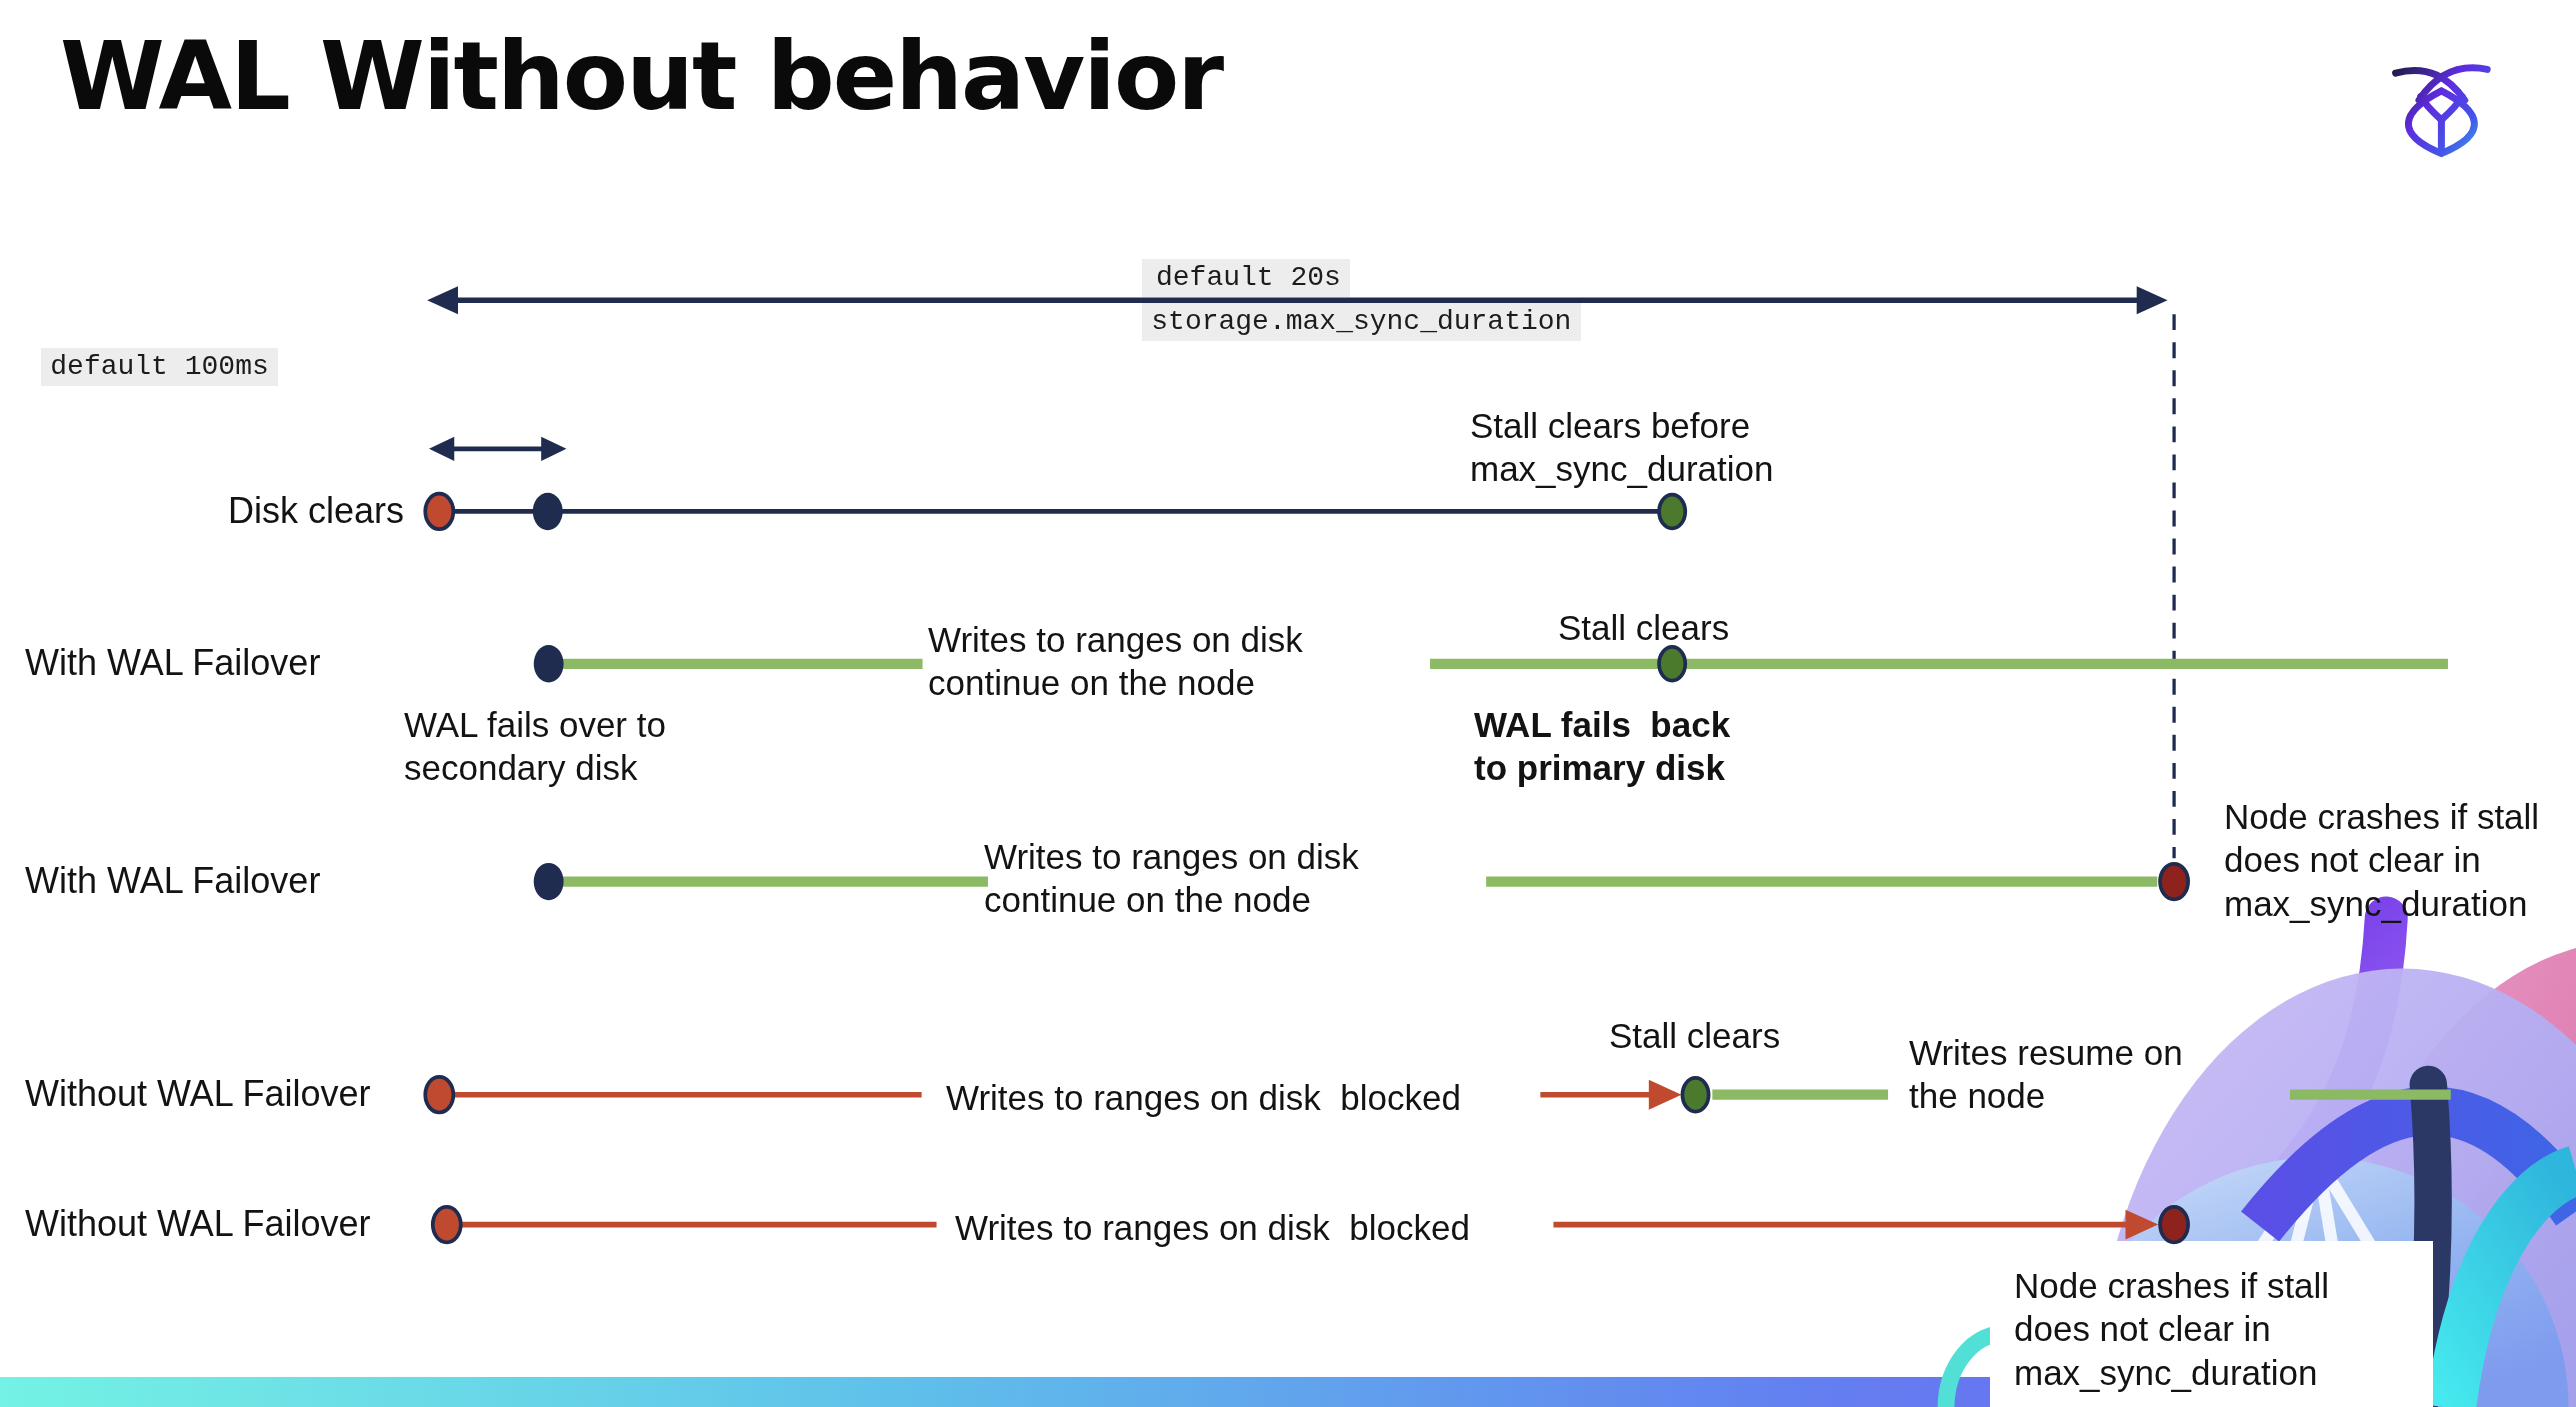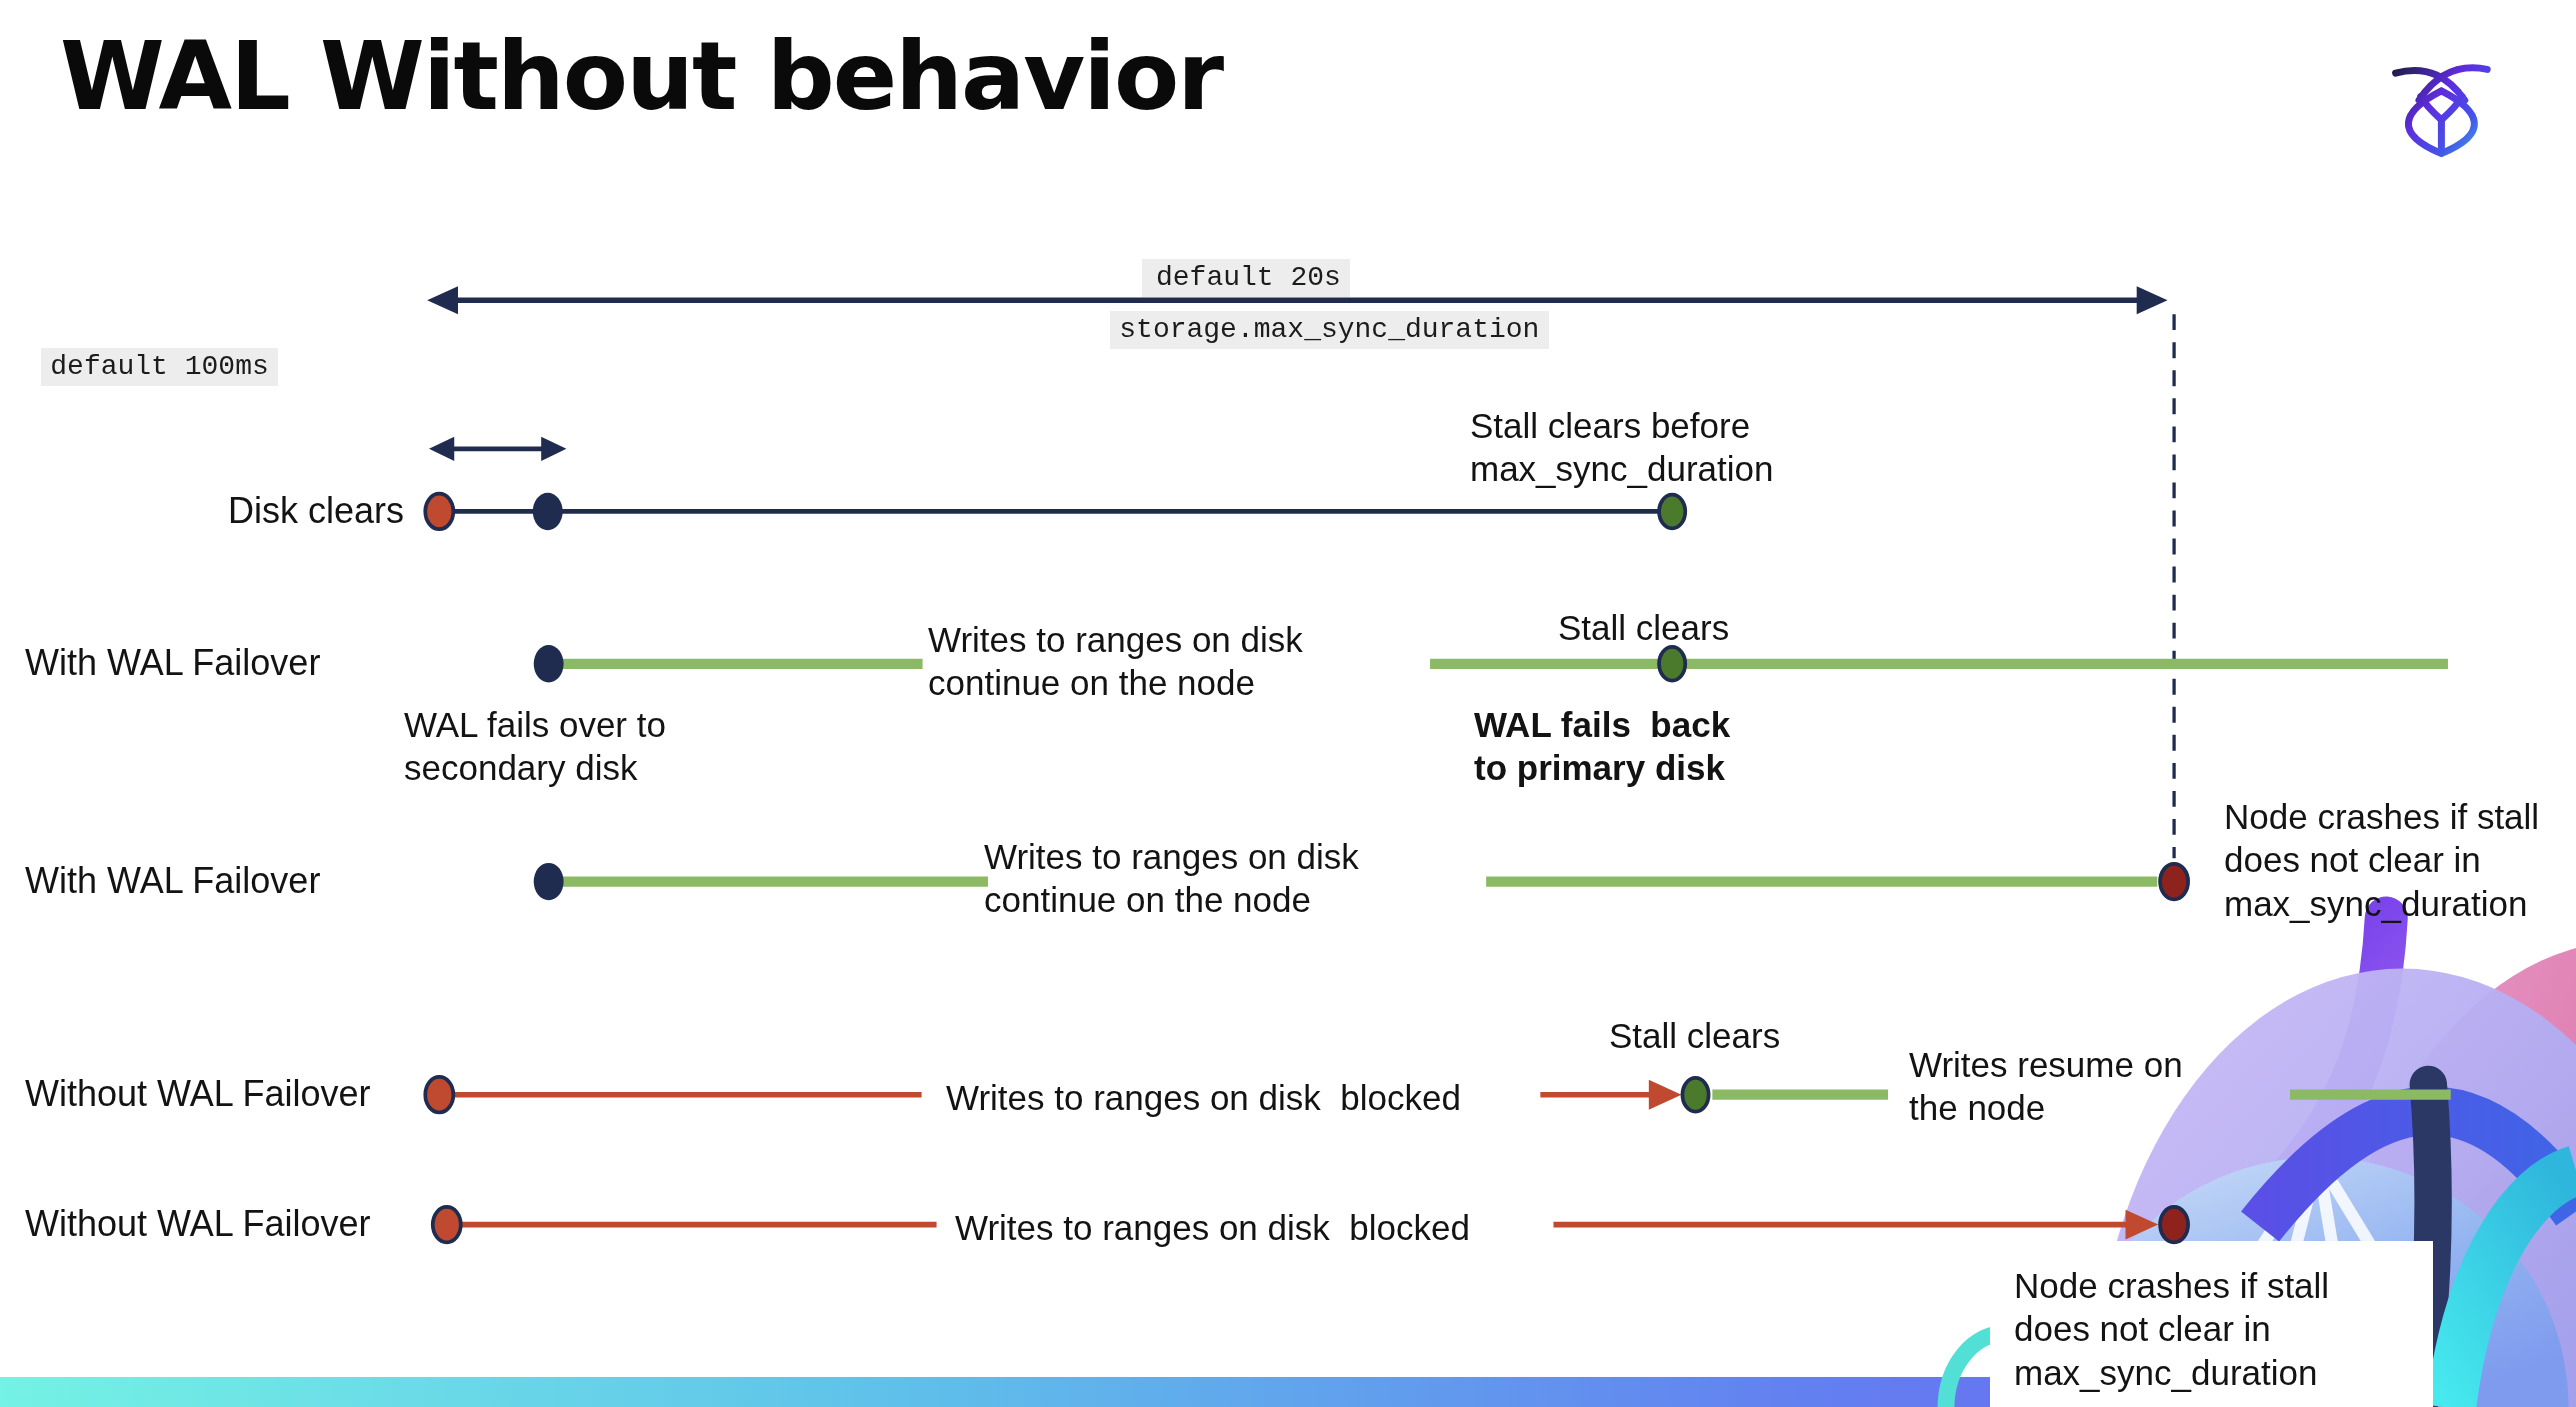--- a/index.html
+++ b/index.html
@@ -154,21 +154,21 @@
       <path d="M 2612 97 C 2569 119 2561 143 2612 164 C 2663 143 2655 119 2612 97 Z"></path>
       <path d="M 2612 157 L 2612 128"></path>
       <path d="M 2612 128 C 2601 118 2594 111 2590 103"></path>
       <path d="M 2612 128 C 2623 118 2630 111 2634 103"></path>
     </g>
   </svg>
 
   <div class="abs title">WAL Without behavior</div>
 
   <div class="abs code" style="left:1142px;top:259px;padding-left:14px;">default 20s</div>
-  <div class="abs code" style="left:1110px;top:303px;margin-top:8px;">storage.max_sync_duration</div>
+  <div class="abs code" style="left:1142px;top:303px;">storage.max_sync_duration</div>
 
   <div class="abs code" style="left:41px;top:348px;">default 100ms</div>
 
   <div class="abs rowlabel right" style="left:122px;top:490px;width:282px;">Disk clears</div>
   <div class="abs rowlabel" style="left:25px;top:642px;">With WAL Failover</div>
   <div class="abs rowlabel" style="left:25px;top:860px;">With WAL Failover</div>
   <div class="abs rowlabel" style="left:25px;top:1073px;">Without WAL Failover</div>
   <div class="abs rowlabel" style="left:25px;top:1203px;">Without WAL Failover</div>
 
   <div class="abs ann center" style="left:1470px;top:404px;width:449px;">Stall clears before
@@ -180,21 +180,21 @@
   <div class="abs ann center" style="left:1558px;top:606px;width:224px;">Stall clears</div>
   <div class="abs ann center" style="left:1474px;top:703px;width:449px;font-weight:bold;">WAL fails  back
 to primary disk</div>
   <div class="abs ann center" style="left:984px;top:835px;width:449px;">Writes to ranges on disk
 continue on the node</div>
   <div class="abs ann" style="left:2224px;top:795px;width:346px;">Node crashes if stall
 does not clear in
 max_sync_duration</div>
   <div class="abs ann center" style="left:946px;top:1076px;width:561px;">Writes to ranges on disk  blocked</div>
   <div class="abs ann center" style="left:1609px;top:1014px;width:224px;">Stall clears</div>
-  <div class="abs ann center" style="left:1909px;top:1031px;width:355px;margin-top:12px;">Writes resume on
+  <div class="abs ann center" style="left:1909px;top:1031px;width:355px;">Writes resume on
 the node</div>
   <div class="abs ann center" style="left:955px;top:1206px;width:561px;">Writes to ranges on disk  blocked</div>
   <div class="abs ann" style="left:2014px;top:1264px;width:402px;">Node crashes if stall
 does not clear in
 max_sync_duration</div>
 
 </div>
 
 
 </body></html>

